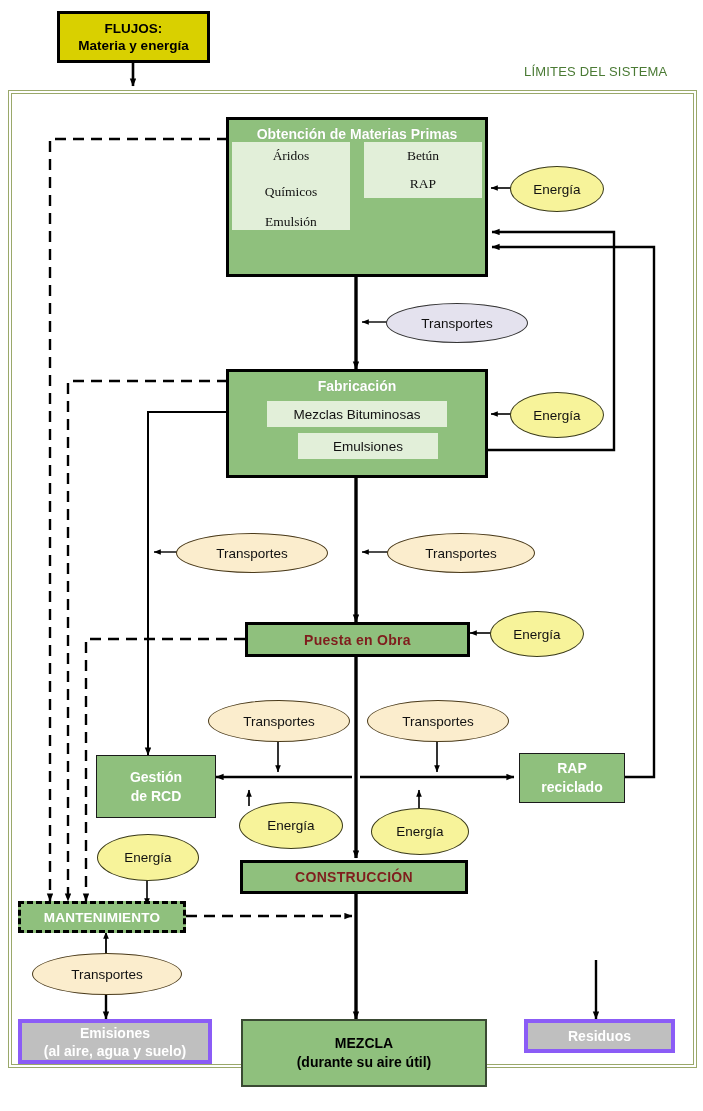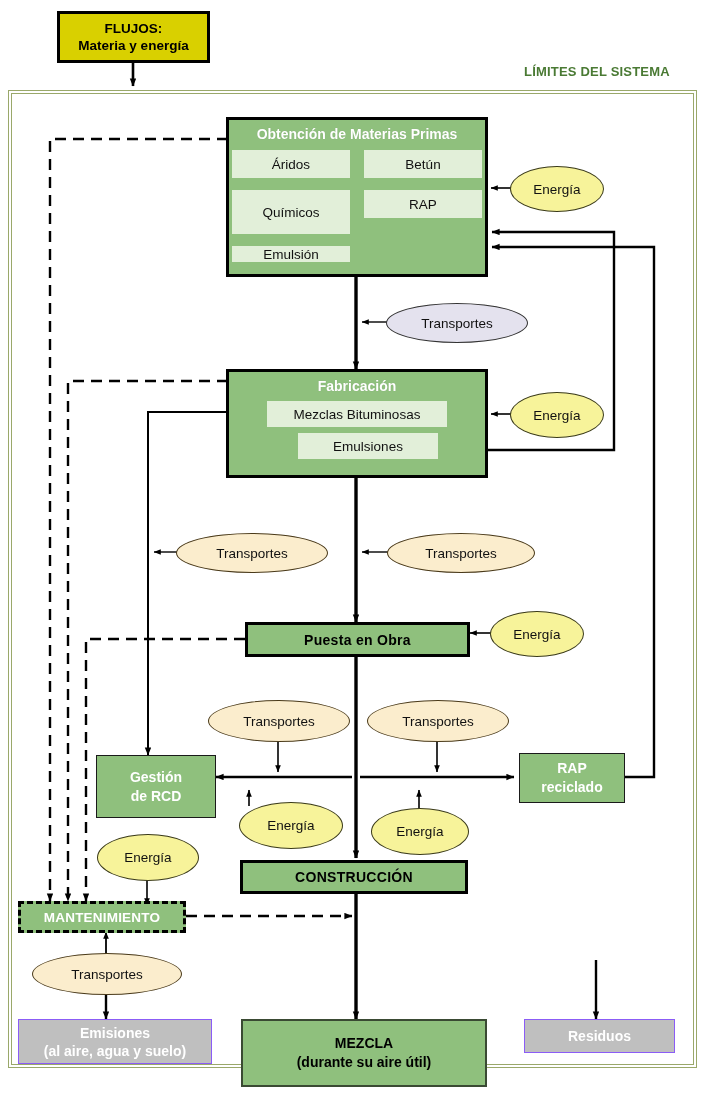--- a/index.html
+++ b/index.html
@@ -10,44 +10,44 @@
   .node{position:absolute;box-sizing:border-box;display:flex;flex-direction:column;
         align-items:center;justify-content:center;text-align:center;}
 
   
   .flujos{background:#d9d000;border:3px solid #000;color:#000;font-weight:bold;
           font-size:13.5px;line-height:17px;}
 
   
   .boundary{position:absolute;border:1px solid #9aa86a;background:transparent;
             box-shadow:inset 0 0 0 2px #ffffff, inset 0 0 0 3px #9aa86a;}
-  .boundary-label{position:absolute;color:#4a7a34;font-weight:bold;font-size:13px;
+  .boundary-label{position:absolute;color:#4a7a34;font-weight:normal;font-size:13px;
                   letter-spacing:.2px;white-space:nowrap;padding-left:40px;}
 
   
   .proc{background:#8fc07d;border:3px solid #000;}
   .proc .ptitle{color:#ffffff;font-weight:bold;font-size:14px;
                 text-shadow:0 0 1px rgba(0,0,0,.15);margin-top:6px;}
   .subbox{background:#e2efd9;color:#111;font-size:13.5px;display:flex;
           align-items:center;justify-content:center;}
 
   
-  .bar{background:#8fc07d;border:3px solid #000;color:#000000;font-weight:bold;
+  .bar{background:#8fc07d;border:3px solid #000;color:#7f1d1d;font-weight:bold;
        font-size:14px;letter-spacing:.3px;}
 
   
   .thin{background:#8fc07d;border:1.5px solid #1a1a1a;color:#ffffff;font-weight:bold;
         font-size:14px;line-height:19px;}
 
   
   .dashed{background:#8fc07d;border:3px dashed #000;color:#ffffff;font-weight:bold;
           font-size:13.5px;letter-spacing:.2px;}
 
   
-  .gray{background:#bfbfbf;border:1px solid #8b5cf6;color:#ffffff;font-weight:bold;
+  .gray{background:#bfbfbf;border:4px solid #8b5cf6;color:#ffffff;font-weight:bold;
         font-size:14px;line-height:18px;}
 
   
   .outgreen{background:#8fc07d;border:2px solid #3a4a33;color:#000000;font-weight:bold;
             font-size:14px;line-height:19px;}
 
   
   .ell{position:absolute;display:flex;align-items:center;justify-content:center;
        text-align:center;border-radius:50%;font-size:13.5px;color:#111;}
   .ell-energia{background:#f7f39a;border:1.5px solid #3a3a1a;}
@@ -130,21 +130,21 @@
 
       <path d="M245,639 L86,639 L86,901" stroke-width="2.4" stroke-dasharray="11,7" marker-end="url(#ah)"></path>
 
       <path d="M106,991 L106,1019" stroke-width="2.4" marker-end="url(#ah)"></path>
       <path d="M596,960 L596,1019" stroke-width="2.4" marker-end="url(#ah)"></path>
     </g>
   </svg>
 
   <div class="node proc" style="left:226px;top:117px;width:262px;height:160px;justify-content:flex-start;">
     <div class="ptitle">Obtención de Materias Primas</div>
-    <div style="display:grid;grid-template-columns:118px 118px;gap:12px 14px;margin-top:8px;">
+    <div style="display:grid;grid-template-columns:118px 118px;gap:0 14px;margin-top:0;font-family:Liberation Serif, serif;">
       <div class="subbox" style="height:28px;">Áridos</div>
       <div class="subbox" style="height:28px;">Betún</div>
       <div class="subbox" style="height:44px;">Químicos</div>
       <div class="subbox" style="height:28px;">RAP</div>
       <div class="subbox" style="height:16px;">Emulsión</div>
     </div>
   </div>
 
   <div class="node proc" style="left:226px;top:369px;width:262px;height:109px;justify-content:flex-start;">
     <div class="ptitle">Fabricación</div>

